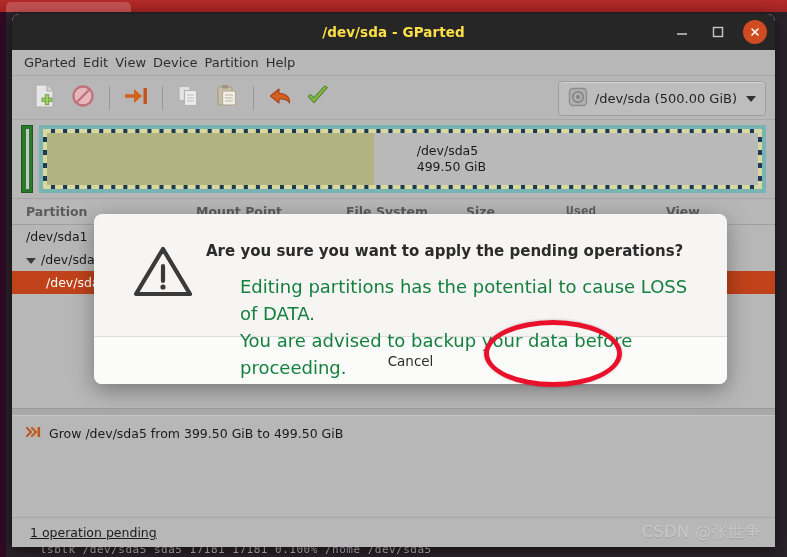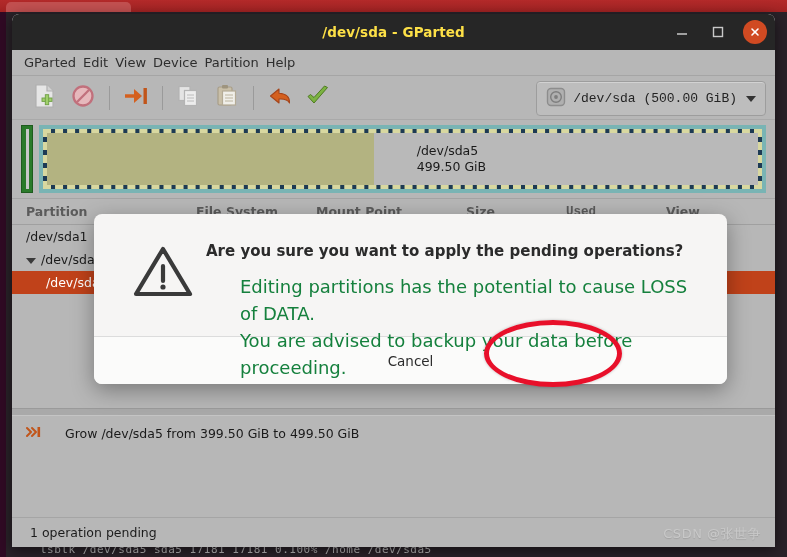--- a/index.html
+++ b/index.html
@@ -133,21 +133,20 @@
 
   
   .toolbar {
     height: 43px;
     background: #b7b7b7;
     display: flex;
     align-items: center;
     padding-left: 14px;
     position: relative;
     border-bottom: 1px solid #a9a9a9;
-    font-family: Liberation Mono, monospace;
   }
   .tb-btn {
     width: 38px; height: 34px;
     display: flex;
     align-items: center;
     justify-content: center;
   }
   .tb-sep {
     width: 1px;
     height: 24px;
@@ -304,48 +303,49 @@
     border-bottom: 1px solid #c4c4c4;
   }
   .ops-area {
     background: #b7b7b7;
     height: 104px;
     padding: 9px 0 0 0;
   }
   .op-row {
     display: flex;
     align-items: center;
-    gap: 23px;
+    gap: 7px;
     padding-left: 14px;
     font-size: 12.5px;
     color: #1a1a1a;
   }
 
   
   .statusbar {
     position: absolute;
     left: 0;
     bottom: 0;
     width: 100%;
     height: 30px;
     background: #b7b7b7;
     border-top: 1px solid #a5a5a5;
     display: flex;
     align-items: center;
     padding-left: 18px;
     box-sizing: border-box;
     font-size: 12.5px;
     color: #1c1c1c;
+    text-decoration: underline;
   }
   .watermark {
     position: absolute;
     right: 14px;
     bottom: 4px;
     color: #c9c9c9;
-    font-size: 13px;
+    font-size: 16px;
     letter-spacing: 0.5px;
     text-shadow: 0 1px 1px rgba(0,0,0,0.12);
   }
 
   
   .dialog-shadow {
     position: absolute;
     left: 82px;
     top: 200px;
     width: 633px;
@@ -559,22 +559,22 @@
           <div class="part-name">/dev/sda5</div>
           <div class="part-size">499.50 GiB</div>
         </div>
       </div>
     </div>
   </div>
 
   <div class="table-wrap">
     <div class="table-head">
       <div class="th col-part">Partition</div>
+      <div class="th col-mount">Mount Point</div>
       <div class="th col-fs">File System</div>
-      <div class="th col-mount">Mount Point</div>
       <div class="th col-size">Size</div>
       <div class="th col-used">Used</div>
       <div class="th col-flags">View</div>
     </div>
 
     <div class="trow">
       <div class="td col-part">/dev/sda1</div>
       <div class="td col-fs">ext4</div>
       <div class="td col-mount">/boot</div>
       <div class="td col-size">512.00 MiB</div>

